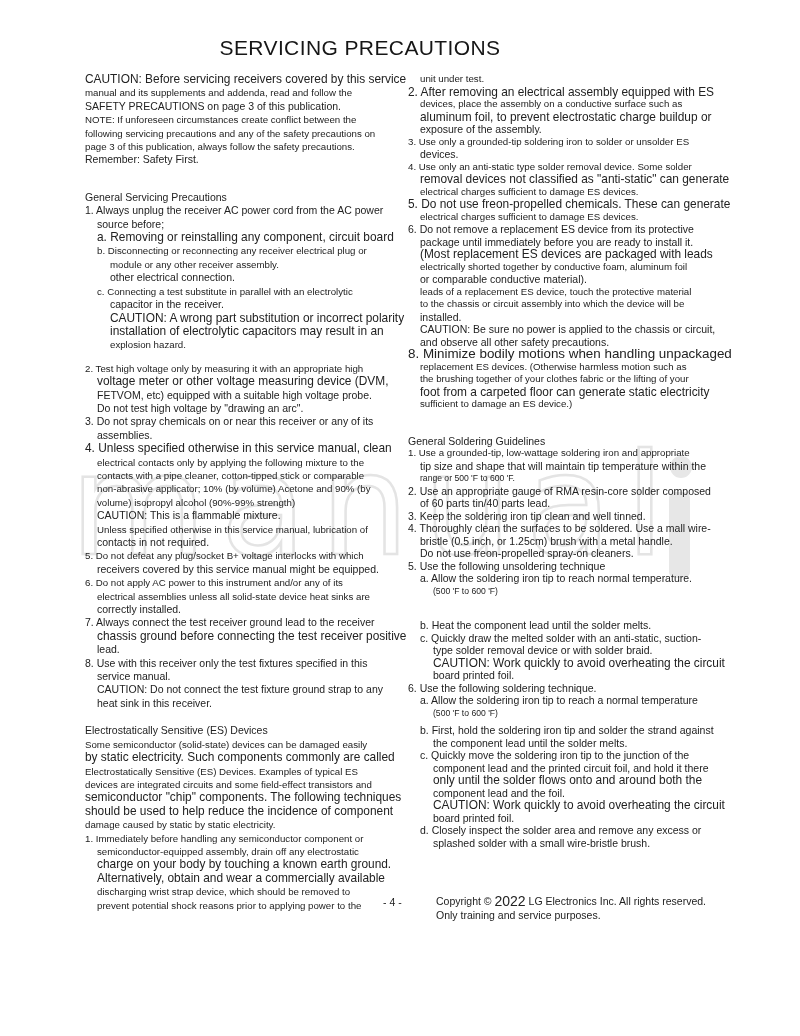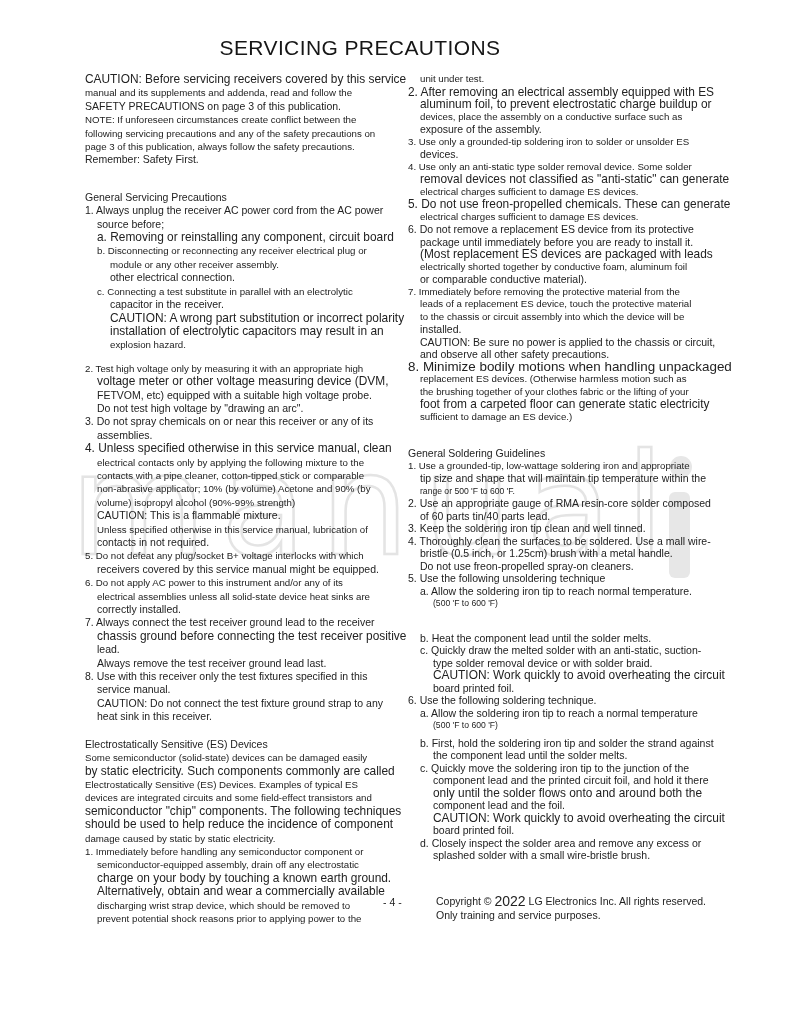--- a/index.html
+++ b/index.html
@@ -102,21 +102,20 @@
       <div class="ln s-s i-1">Unless specified otherwise in this service manual, lubrication of</div>
       <div class="ln s-m i-1">contacts in not required.</div>
       <div class="ln s-s i-0">5. Do not defeat any plug/socket B+ voltage interlocks with which</div>
       <div class="ln s-m i-1">receivers covered by this service manual might be equipped.</div>
       <div class="ln s-s i-0">6. Do not apply AC power to this instrument and/or any of its</div>
       <div class="ln s-s i-1">electrical assemblies unless all solid-state device heat sinks are</div>
       <div class="ln s-m i-1">correctly installed.</div>
       <div class="ln s-m i-0">7. Always connect the test receiver ground lead to the receiver</div>
       <div class="ln s-l i-1">chassis ground before connecting the test receiver positive</div>
       <div class="ln s-m i-1">lead.</div>
-      <div class="ln s-m i-1">Always remove the test receiver ground lead last.</div>
       <div class="ln s-m i-0">8. Use with this receiver only the test fixtures specified in this</div>
       <div class="ln s-m i-1">service manual.</div>
       <div class="ln s-m i-1">CAUTION: Do not connect the test fixture ground strap to any</div>
       <div class="ln s-m i-1">heat sink in this receiver.</div>
       <div class="ln s-m i-0" style="margin-top: 14px;">Electrostatically Sensitive (ES) Devices</div>
       <div class="ln s-s i-0">Some semiconductor (solid-state) devices can be damaged easily</div>
       <div class="ln s-l i-0">by static electricity. Such components commonly are called</div>
       <div class="ln s-s i-0">Electrostatically Sensitive (ES) Devices. Examples of typical ES</div>
       <div class="ln s-s i-0">devices are integrated circuits and some field-effect transistors and</div>
       <div class="ln s-l i-0">semiconductor "chip" components. The following techniques</div>
@@ -125,36 +124,35 @@
       <div class="ln s-s i-0">1. Immediately before handling any semiconductor component or</div>
       <div class="ln s-s i-1">semiconductor-equipped assembly, drain off any electrostatic</div>
       <div class="ln s-l i-1">charge on your body by touching a known earth ground.</div>
       <div class="ln s-l i-1">Alternatively, obtain and wear a commercially available</div>
       <div class="ln s-s i-1">discharging wrist strap device, which should be removed to</div>
       <div class="ln s-s i-1">prevent potential shock reasons prior to applying power to the</div>
     </div>
   <div class="col col-right">
       <div class="ln s-s i-1">unit under test.</div>
       <div class="ln s-l i-0">2. After removing an electrical assembly equipped with ES</div>
+      <div class="ln s-s i-1">devices, place the assembly on a conductive surface such as</div>
       <div class="ln s-l i-1">aluminum foil, to prevent electrostatic charge buildup or</div>
-      <div class="ln s-s i-1">devices, place the assembly on a conductive surface such as</div>
       <div class="ln s-m i-1">exposure of the assembly.</div>
       <div class="ln s-s i-0">3. Use only a grounded-tip soldering iron to solder or unsolder ES</div>
       <div class="ln s-m i-1">devices.</div>
       <div class="ln s-s i-0">4. Use only an anti-static type solder removal device. Some solder</div>
       <div class="ln s-l i-1">removal devices not classified as "anti-static" can generate</div>
       <div class="ln s-s i-1">electrical charges sufficient to damage ES devices.</div>
       <div class="ln s-l i-0">5. Do not use freon-propelled chemicals. These can generate</div>
       <div class="ln s-s i-1">electrical charges sufficient to damage ES devices.</div>
       <div class="ln s-m i-0">6. Do not remove a replacement ES device from its protective</div>
       <div class="ln s-m i-1">package until immediately before you are ready to install it.</div>
       <div class="ln s-l i-1">(Most replacement ES devices are packaged with leads</div>
       <div class="ln s-s i-1">electrically shorted together by conductive foam, aluminum foil</div>
       <div class="ln s-m i-1">or comparable conductive material).</div>
-      <div class="ln s-s i-0">7. Immediately before removing the protective material from the</div>
       <div class="ln s-s i-1">leads of a replacement ES device, touch the protective material</div>
       <div class="ln s-s i-1">to the chassis or circuit assembly into which the device will be</div>
       <div class="ln s-m i-1">installed.</div>
       <div class="ln s-m i-1">CAUTION: Be sure no power is applied to the chassis or circuit,</div>
       <div class="ln s-m i-1">and observe all other safety precautions.</div>
       <div class="ln s-xl i-0">8. Minimize bodily motions when handling unpackaged</div>
       <div class="ln s-s i-1">replacement ES devices. (Otherwise harmless motion such as</div>
       <div class="ln s-s i-1">the brushing together of your clothes fabric or the lifting of your</div>
       <div class="ln s-l i-1">foot from a carpeted floor can generate static electricity</div>
       <div class="ln s-s i-1">sufficient to damage an ES device.)</div>

